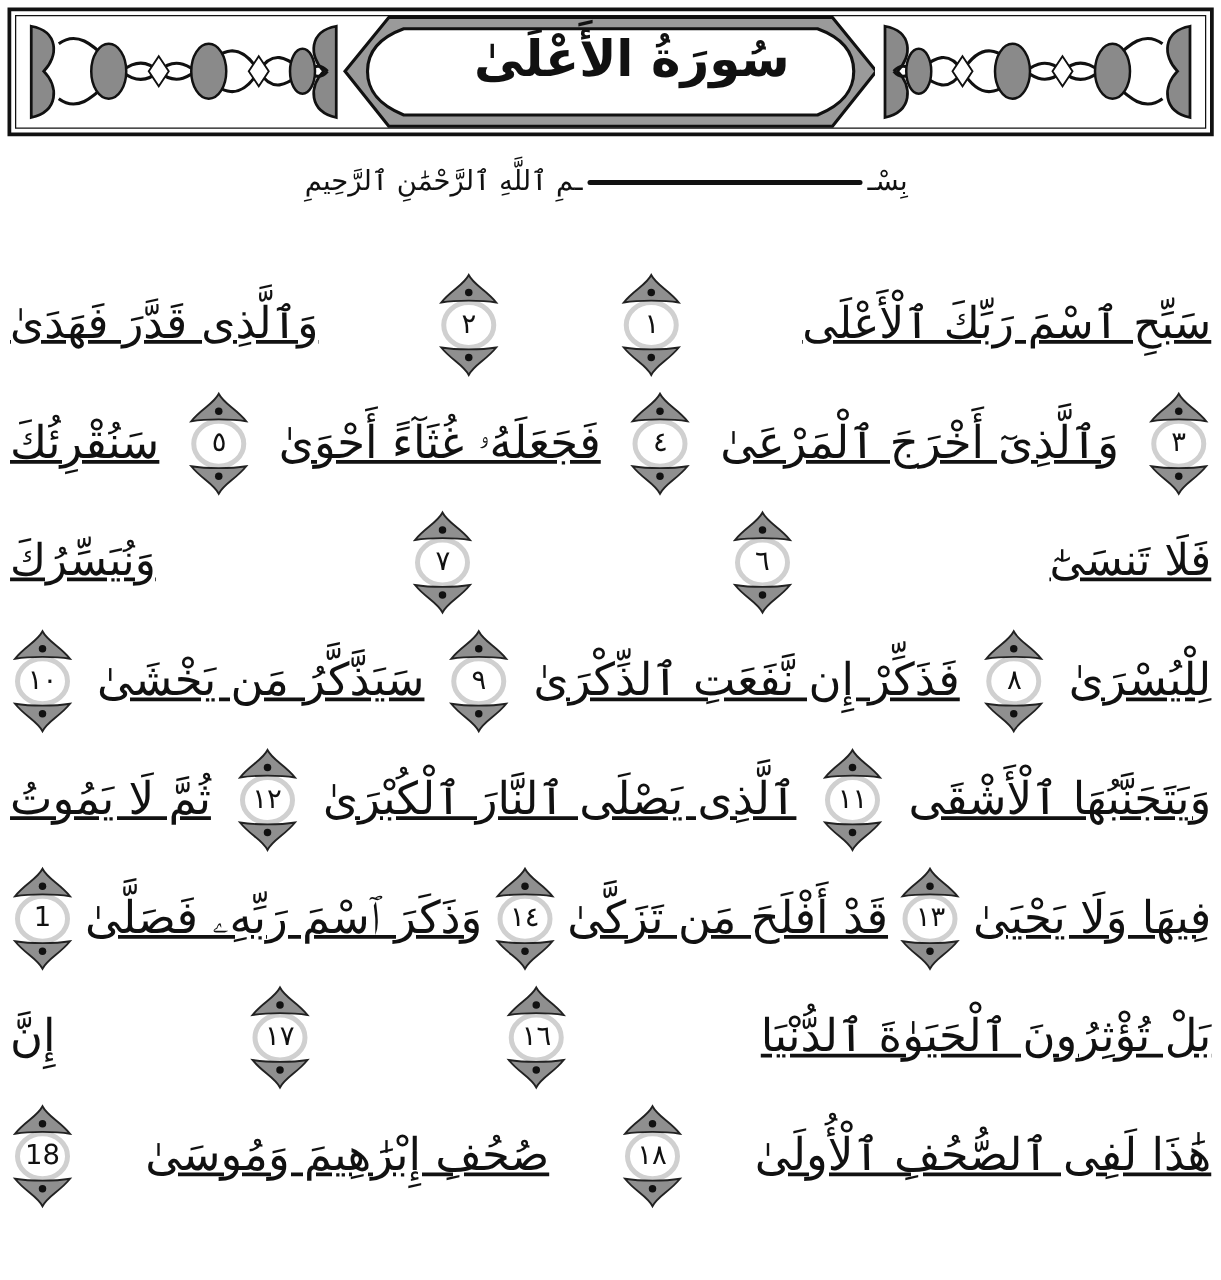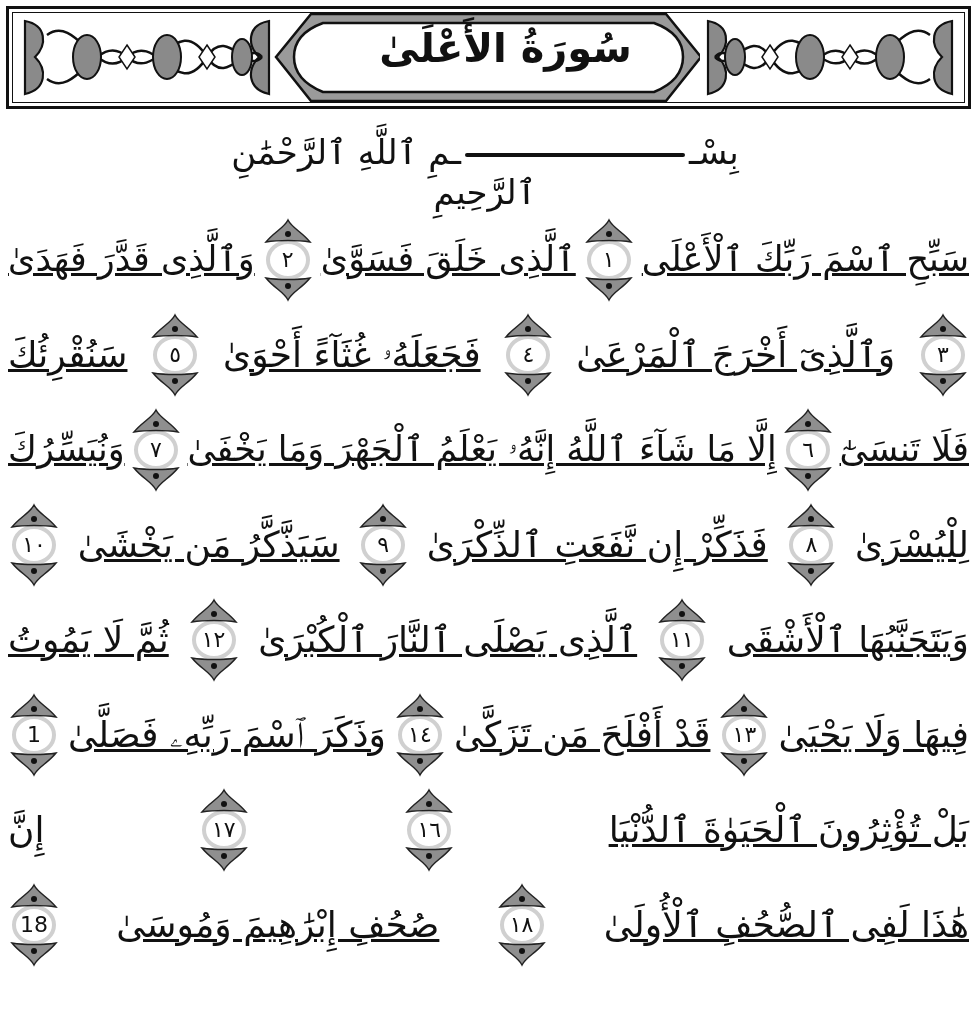--- a/index.html
+++ b/index.html
@@ -34,21 +34,21 @@
     position: absolute; left: 0; right: 0; top: 14px;
     text-align: center; direction: rtl;
     font-family: "DejaVu Sans", sans-serif; font-size: 40px; font-weight: bold;
     color: #111; letter-spacing: 0;
   }
 
   
   .basmala {
     position: absolute; left: 200px; width: 570px; top: 132px; height: 62px;
     direction: rtl; text-align: center;
-    font-family: "DejaVu Sans", sans-serif; font-size: 34px; color: #111;
+    font-family: "DejaVu Sans", sans-serif; font-size: 22px; color: #111;
   }
   .basmala .kashida {
     display: inline-block; width: 220px; height: 4px; background: #111;
     vertical-align: middle; margin: 0 4px; border-radius: 2px;
   }
 
   
   .lines {
     position: absolute; left: 6px; right: 6px; top: 212px;
   }
@@ -143,21 +143,20 @@
       <span class="marker">
     <svg width="48" height="84" viewBox="0 0 48 84">
       <ellipse cx="24" cy="42" rx="20" ry="18" fill="none" stroke="#d0d0d0" stroke-width="4"></ellipse>
       <path d="M24 2 C28 10 38 14 46 24 C34 22 14 22 2 24 C10 14 20 10 24 2 Z" fill="#8f8f8f" stroke="#222" stroke-width="1.5"></path>
       <path d="M24 82 C28 74 38 70 46 60 C34 62 14 62 2 60 C10 70 20 74 24 82 Z" fill="#8f8f8f" stroke="#222" stroke-width="1.5"></path>
       <circle cx="24" cy="16" r="3" fill="#111"></circle>
       <circle cx="24" cy="68" r="3" fill="#111"></circle>
     </svg>
     <span class="num">١</span>
   </span>
-      <span class="seg">ٱلَّذِى خَلَقَ فَسَوَّىٰ</span>
       <span class="marker">
     <svg width="48" height="84" viewBox="0 0 48 84">
       <ellipse cx="24" cy="42" rx="20" ry="18" fill="none" stroke="#d0d0d0" stroke-width="4"></ellipse>
       <path d="M24 2 C28 10 38 14 46 24 C34 22 14 22 2 24 C10 14 20 10 24 2 Z" fill="#8f8f8f" stroke="#222" stroke-width="1.5"></path>
       <path d="M24 82 C28 74 38 70 46 60 C34 62 14 62 2 60 C10 70 20 74 24 82 Z" fill="#8f8f8f" stroke="#222" stroke-width="1.5"></path>
       <circle cx="24" cy="16" r="3" fill="#111"></circle>
       <circle cx="24" cy="68" r="3" fill="#111"></circle>
     </svg>
     <span class="num">٢</span>
   </span>
@@ -203,21 +202,20 @@
       <span class="marker">
     <svg width="48" height="84" viewBox="0 0 48 84">
       <ellipse cx="24" cy="42" rx="20" ry="18" fill="none" stroke="#d0d0d0" stroke-width="4"></ellipse>
       <path d="M24 2 C28 10 38 14 46 24 C34 22 14 22 2 24 C10 14 20 10 24 2 Z" fill="#8f8f8f" stroke="#222" stroke-width="1.5"></path>
       <path d="M24 82 C28 74 38 70 46 60 C34 62 14 62 2 60 C10 70 20 74 24 82 Z" fill="#8f8f8f" stroke="#222" stroke-width="1.5"></path>
       <circle cx="24" cy="16" r="3" fill="#111"></circle>
       <circle cx="24" cy="68" r="3" fill="#111"></circle>
     </svg>
     <span class="num">٦</span>
   </span>
-      <span class="seg">إِلَّا مَا شَآءَ ٱللَّهُ إِنَّهُۥ يَعْلَمُ ٱلْجَهْرَ وَمَا يَخْفَىٰ</span>
       <span class="marker">
     <svg width="48" height="84" viewBox="0 0 48 84">
       <ellipse cx="24" cy="42" rx="20" ry="18" fill="none" stroke="#d0d0d0" stroke-width="4"></ellipse>
       <path d="M24 2 C28 10 38 14 46 24 C34 22 14 22 2 24 C10 14 20 10 24 2 Z" fill="#8f8f8f" stroke="#222" stroke-width="1.5"></path>
       <path d="M24 82 C28 74 38 70 46 60 C34 62 14 62 2 60 C10 70 20 74 24 82 Z" fill="#8f8f8f" stroke="#222" stroke-width="1.5"></path>
       <circle cx="24" cy="16" r="3" fill="#111"></circle>
       <circle cx="24" cy="68" r="3" fill="#111"></circle>
     </svg>
     <span class="num">٧</span>
   </span>

